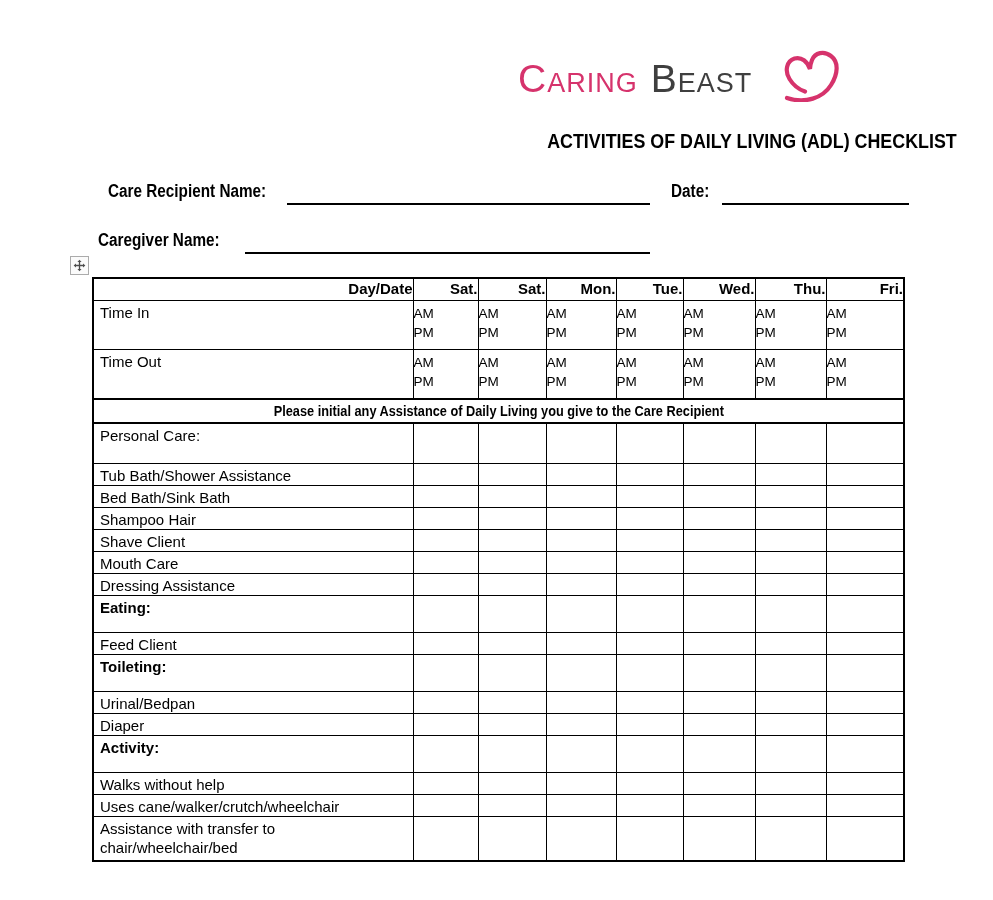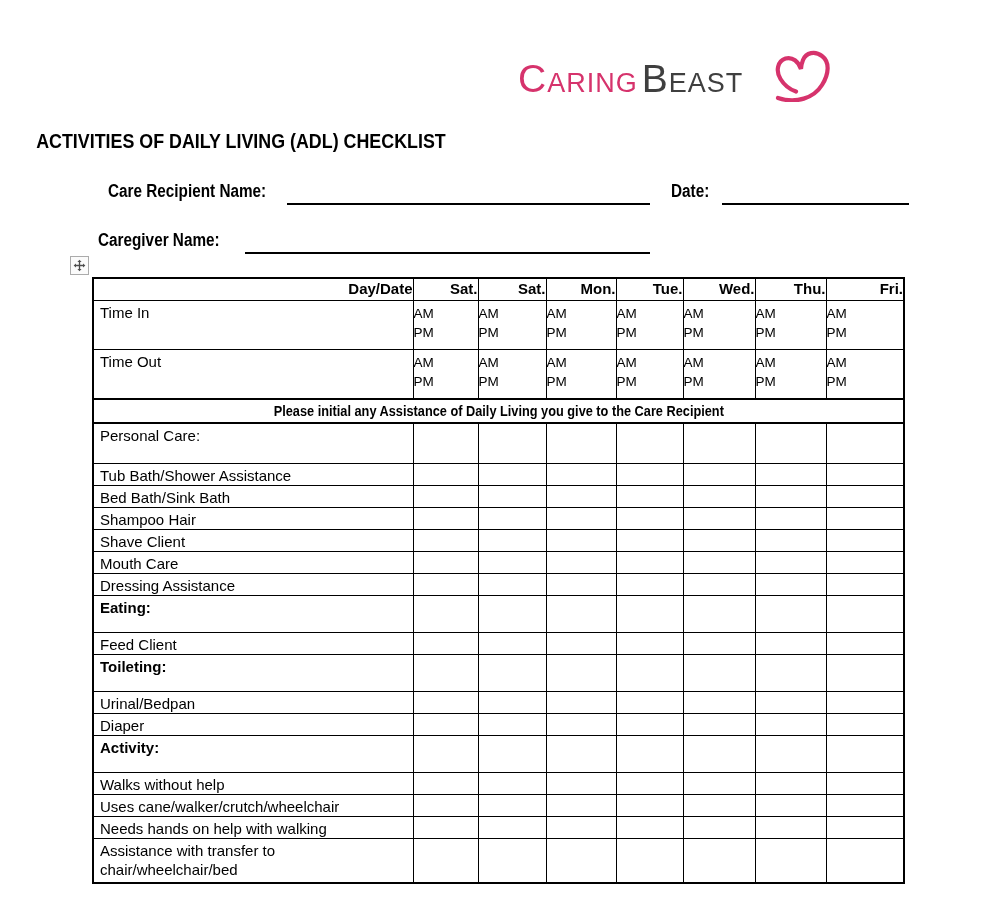--- a/index.html
+++ b/index.html
@@ -9,24 +9,24 @@
   }
   html,body{margin:0;padding:0;background:#ffffff;}
   body{
     width:993px;height:900px;position:relative;overflow:hidden;
     font-family:"Liberation Sans",sans-serif;color:#000;
   }
   
   .logo{position:absolute;left:518px;top:50px;display:flex;align-items:center;}
   .logo-text{font-variant:small-caps;font-size:39px;line-height:1;letter-spacing:1px;font-weight:400;}
   .logo-caring{color:var(--accent);}
-  .logo-beast{color:var(--logo-dark);margin-left:4px;}
+  .logo-beast{color:var(--logo-dark);margin-left:13px;}
   .logo-heart{margin-left:26px;margin-top:-4px;color:var(--accent);}
   
-  .title{position:absolute;left:0;top:129px;width:100%;text-align:left;
+  .title{position:absolute;left:0;top:129px;width:100%;text-align:right;
     font-size:21px;font-weight:bold;white-space:nowrap;}
   .sq{display:inline-block;transform:scaleX(.85);transform-origin:center;white-space:nowrap;}
   .sql{display:inline-block;transform:scaleX(.85);transform-origin:left center;white-space:nowrap;}
   
   .field-label{position:absolute;font-size:18px;font-weight:bold;white-space:nowrap;}
   .fill-line{position:absolute;height:20px;border-bottom:2px solid var(--line);}
   
   .move-handle{position:absolute;left:70px;top:256px;width:17px;height:17px;
     border:1px solid #ababab;background:#fbfbfb;display:flex;align-items:center;justify-content:center;}
   
@@ -321,30 +321,20 @@
         <tr class="item">
           <td class="lbl"><span class="pre">Uses cane/walker/crutch/wheelchair</span></td>
           <td class="cell"></td>
           <td class="cell"></td>
           <td class="cell"></td>
           <td class="cell"></td>
           <td class="cell"></td>
           <td class="cell"></td>
           <td class="cell"></td>
         </tr>
-        <tr class="item">
-          <td class="lbl"><span class="pre">Needs hands on help with walking</span></td>
-          <td class="cell"></td>
-          <td class="cell"></td>
-          <td class="cell"></td>
-          <td class="cell"></td>
-          <td class="cell"></td>
-          <td class="cell"></td>
-          <td class="cell"></td>
-        </tr>
         <tr class="item-tall">
           <td class="lbl"><span class="pre">Assistance with transfer to
 chair/wheelchair/bed</span></td>
           <td class="cell"></td>
           <td class="cell"></td>
           <td class="cell"></td>
           <td class="cell"></td>
           <td class="cell"></td>
           <td class="cell"></td>
           <td class="cell"></td>

